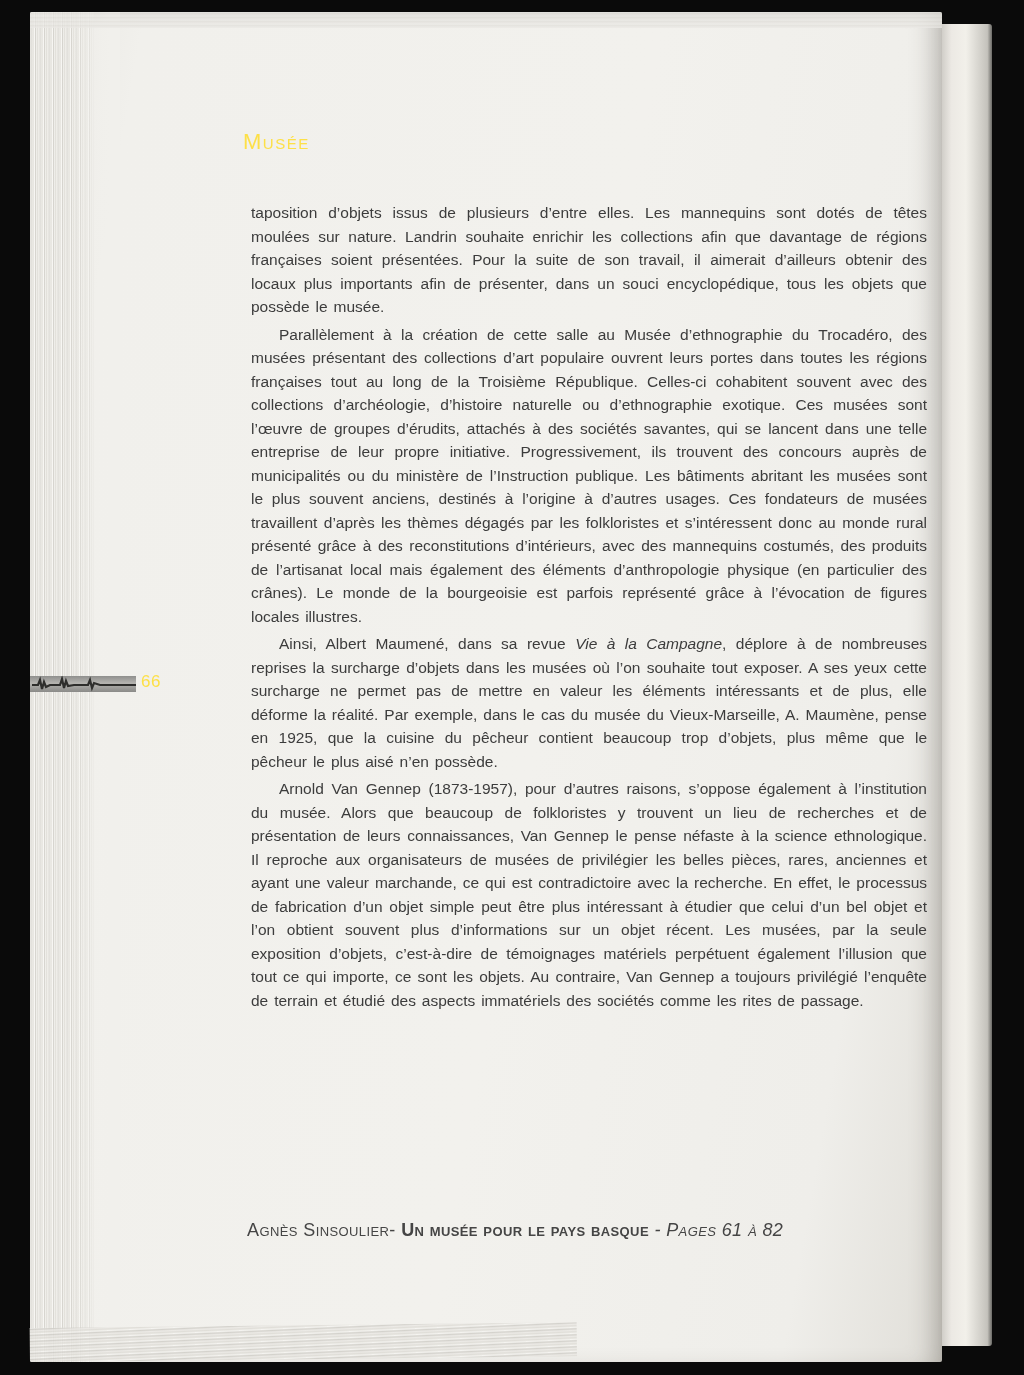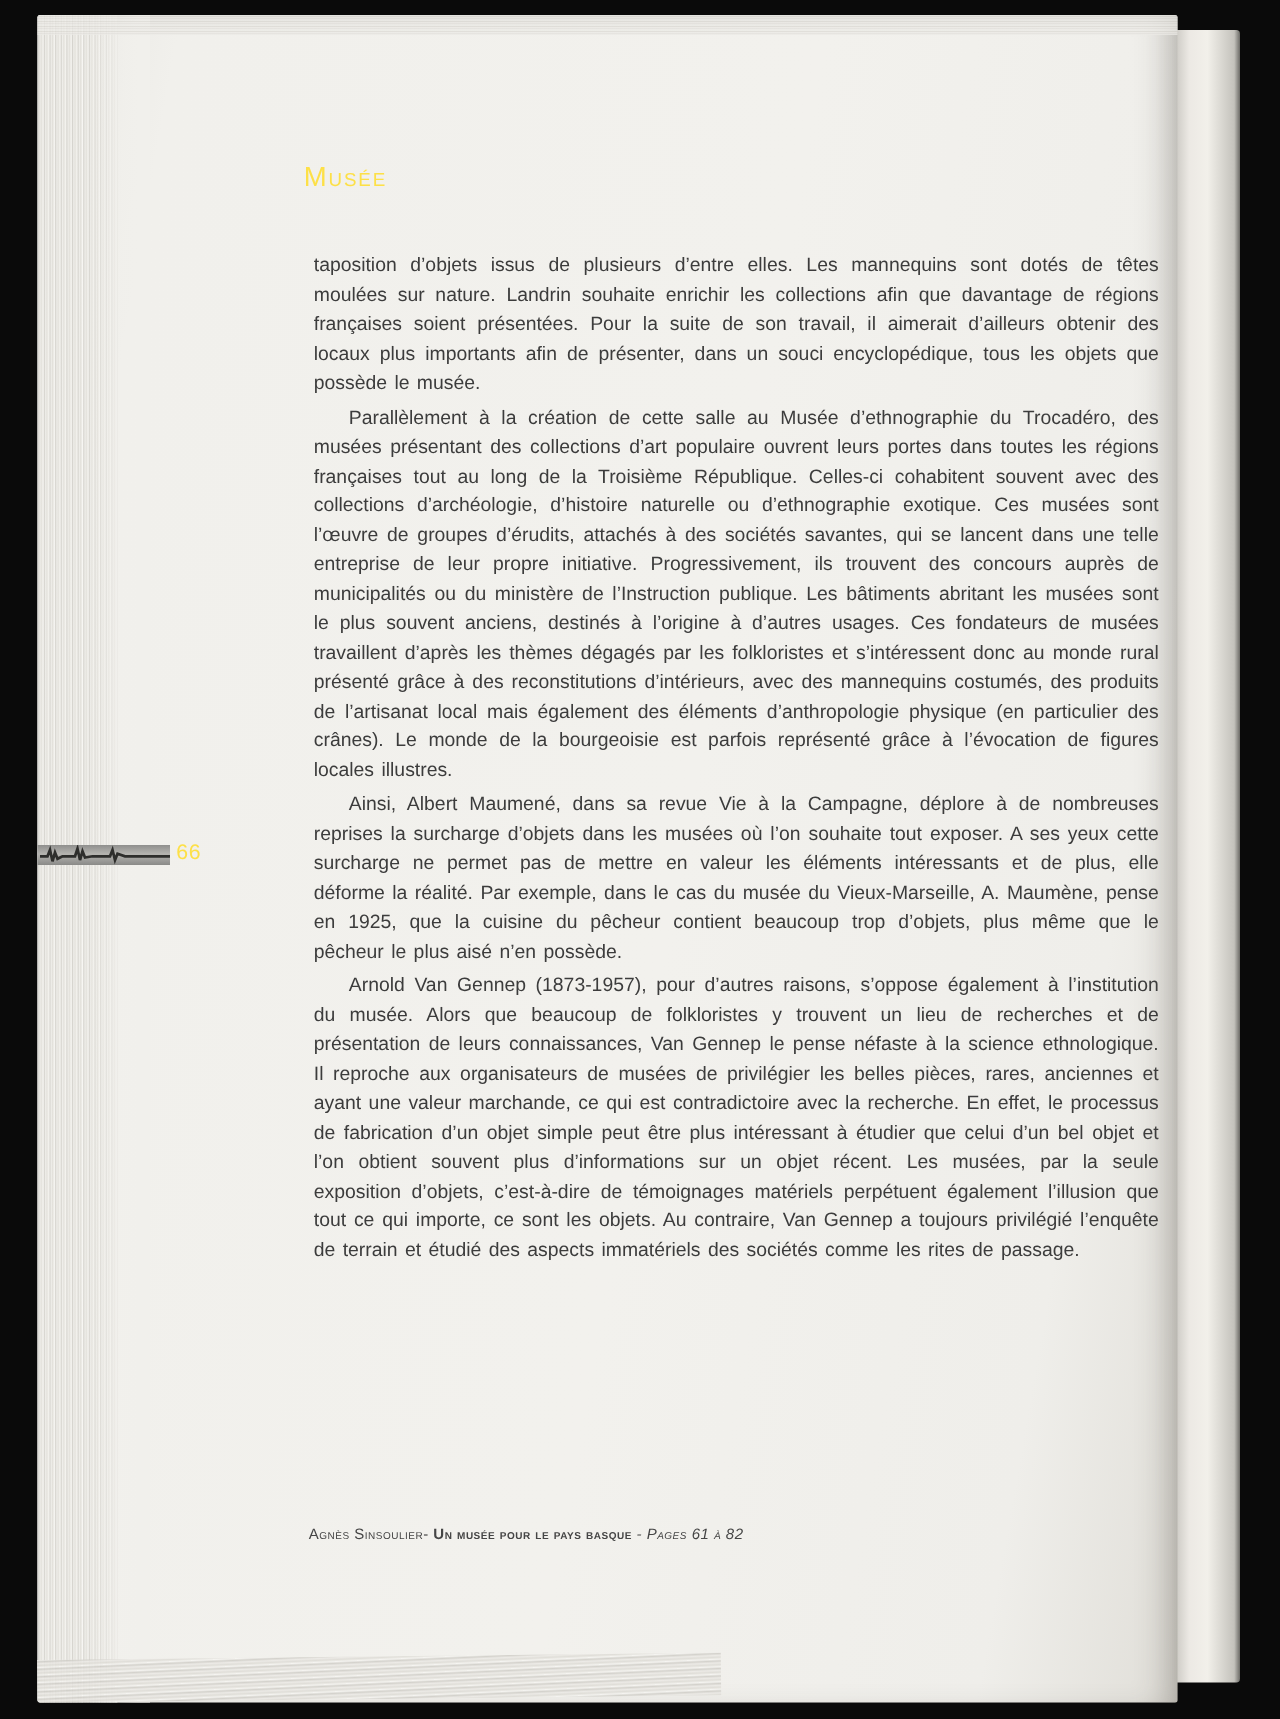--- a/index.html
+++ b/index.html
@@ -81,25 +81,25 @@
   .content{
     position:absolute;left:247px;top:197px;width:684px;
     z-index:3;
     color:#3c3c3c;
     font-size:15.5px;line-height:23.5px;
     text-align:justify;
     word-spacing:1.6px;
   }
   .content p{margin:4px;}
   .content p.indent{text-indent:28px;}
-  .content .italic{}
+  .content .italic{font-style:italic;}
 
   .footer{
     position:absolute;left:247px;top:1220px;width:684px;
-    font-size:12px;color:#454545;
+    font-size:18px;color:#454545;
     font-variant:small-caps;
     letter-spacing:.4px;
     z-index:3;
     white-space:nowrap;
   }
   .footer .title{font-weight:700;}
   .footer .pages{font-style:italic;}
 </style>
 </head>
 <body>

